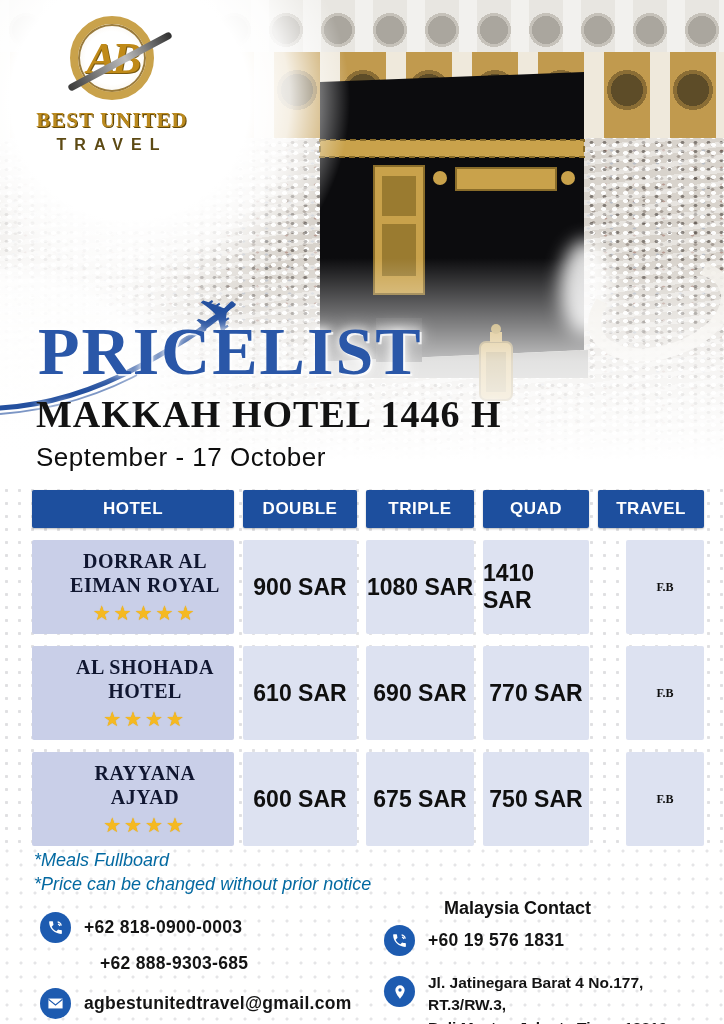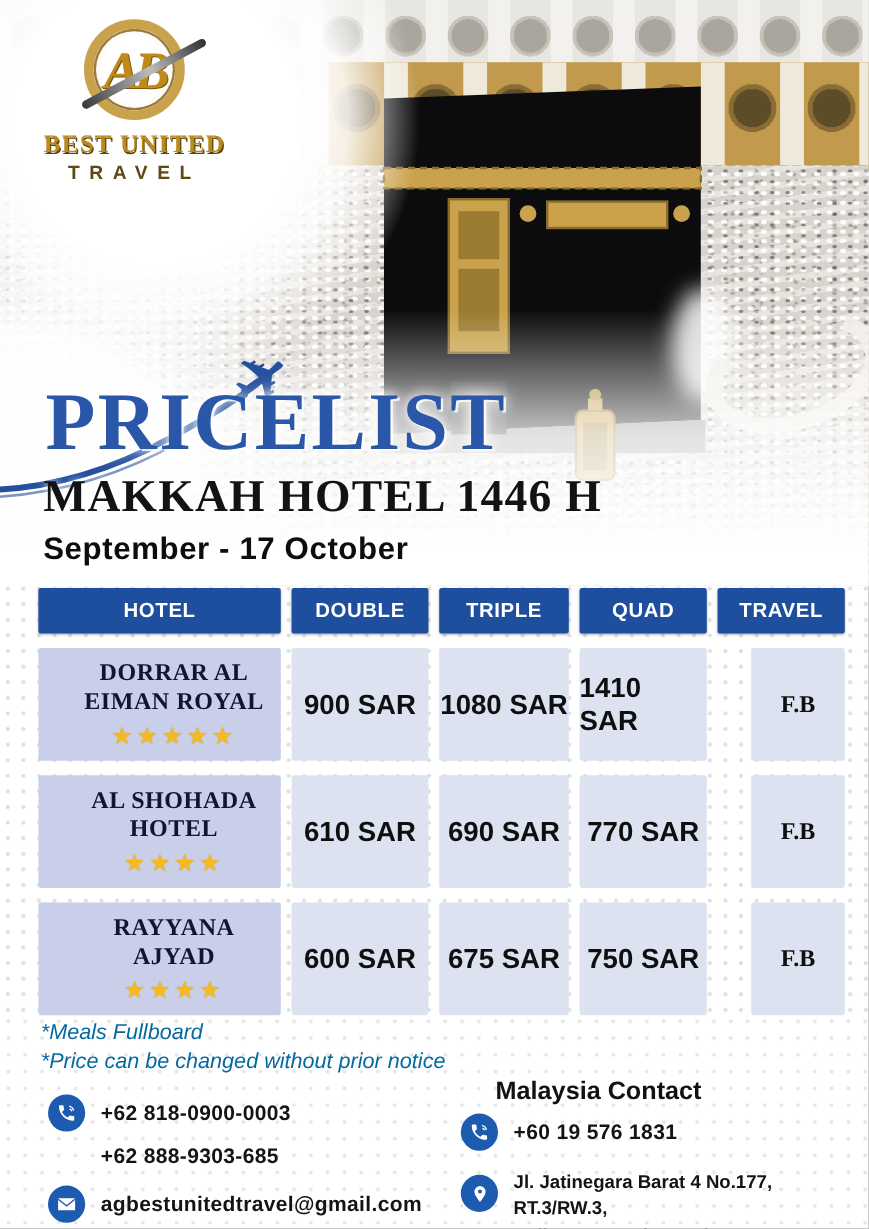--- a/index.html
+++ b/index.html
@@ -63,58 +63,58 @@
 
   
   .titles { position:absolute; left:0; top:276px; width:724px; }
   .plane-art { position:absolute; left:0; top:0; width:300px; height:150px; }
   .t-price { position:absolute; left:38px; top:36px; font-family:"Liberation Serif", serif;
     font-weight:900; font-size:68px; letter-spacing:2px; color:#2a57a8;
     text-shadow:0 0 10px #fff, 0 0 18px #fff, 2px 2px 0 rgba(255,255,255,.8); }
   .t-sub { position:absolute; left:36px; top:116px; font-family:"Liberation Serif", serif;
     font-weight:700; font-size:38px; letter-spacing:1px; color:#131313;
     text-shadow:0 0 8px rgba(255,255,255,.9); white-space:nowrap;text-align:center; }
-  .t-date { position:absolute; left:36px; top:166px; font-weight:700; font-size:26px;
+  .t-date { position:absolute; left:36px; top:166px; font-weight:400; font-size:26px;
     letter-spacing:.5px; color:#0d0d0d; }
 
   
   .table-wrap { position:absolute; left:0; top:484px; width:724px; height:360px;
     background-image:radial-gradient(rgba(185,185,190,.45) 1.3px, rgba(0,0,0,0) 2px);
     background-size:13px 13px; }
   .grid { position:absolute; left:32px; top:6px; display:grid;
     grid-template-columns:202px 114px 108px 106px 106px; column-gap:9px; row-gap:12px; }
   .th { height:38px; background:#1d4f9e; color:#ffffff; font-weight:800; font-size:17px;
     letter-spacing:.5px; display:flex; align-items:center; justify-content:center;
     border-radius:2px; box-shadow:0 1px 2px rgba(0,0,0,.25); }
   .cell { height:94px; display:flex; flex-direction:column; align-items:center; justify-content:center;
     border-radius:2px; }
   .cell.hotel { background:#c9cfe8;padding-left:24px; }
   .cell.price, .cell.meals { background:#dde2f1; }
   .hname { font-family:"Liberation Serif", serif; font-weight:800; font-size:20px; color:#101630;
     text-align:center; line-height:1.2; letter-spacing:.5px; }
   .stars { margin-top:4px; color:#f5b921; font-size:20px; letter-spacing:3px;
     text-shadow:0 0 1px #d99a00; }
   .cell.price { font-weight:800; font-size:23px; color:#0f0f0f; }
-  .cell.meals { font-family:"Liberation Serif", serif; font-weight:800; font-size:20px; color:#0f0f0f;margin-left:28px; }
+  .cell.meals { font-family:"Liberation Serif", serif; font-weight:800; font-size:12px; color:#0f0f0f;margin-left:28px; }
 
   
   .lower-dots { position:absolute; left:0; top:844px; width:724px; height:180px;
     background-image:radial-gradient(rgba(190,190,195,.4) 1.2px, rgba(0,0,0,0) 1.9px);
     background-size:14px 14px; }
   .notes { position:absolute; left:34px; top:848px; font-style:italic; font-size:18px;
     color:#0369a1; line-height:1.35; }
   .contacts-left { position:absolute; left:40px; top:912px; }
   .contacts-right { position:absolute; left:384px; top:898px; }
   .c-row { display:flex; align-items:center; margin-bottom:10px; }
   .c-icon { width:31px; height:31px; border-radius:50%; background:#1d5bb0; flex:0 0 31px;
     display:flex; align-items:center; justify-content:center; margin-right:13px; }
   .c-icon svg { display:block; }
   .c-text { font-weight:700; font-size:17.5px; color:#141414; letter-spacing:.3px; }
-  .c-text.indent { margin-left:44px; }
-  .c-label { font-weight:700; font-size:21px; color:#111; margin-left:29px; margin-bottom:6px; }
+  .c-text.indent { margin-left:60px; }
+  .c-label { font-weight:700; font-size:18px; color:#111; margin-left:60px; margin-bottom:6px; }
   .addr { font-weight:700; font-size:15.5px; line-height:1.45; color:#141414; }
 </style>
 </head>
 <body>
 
 <div class="page">
 
   <div class="photo">
     <div class="arc-light"></div>
     <div class="arc-gold"></div>

